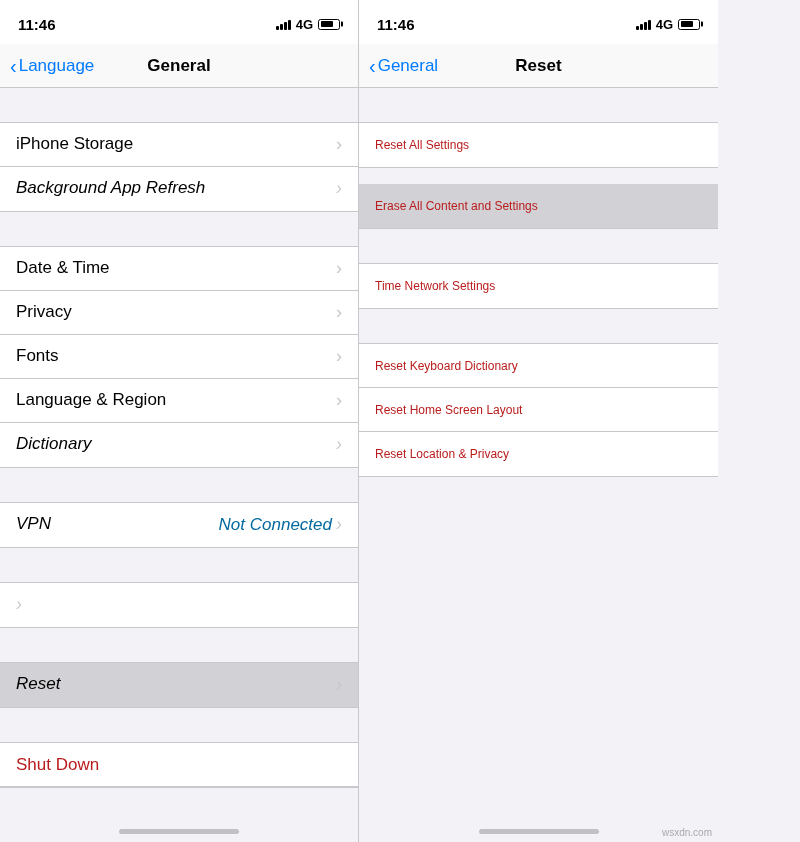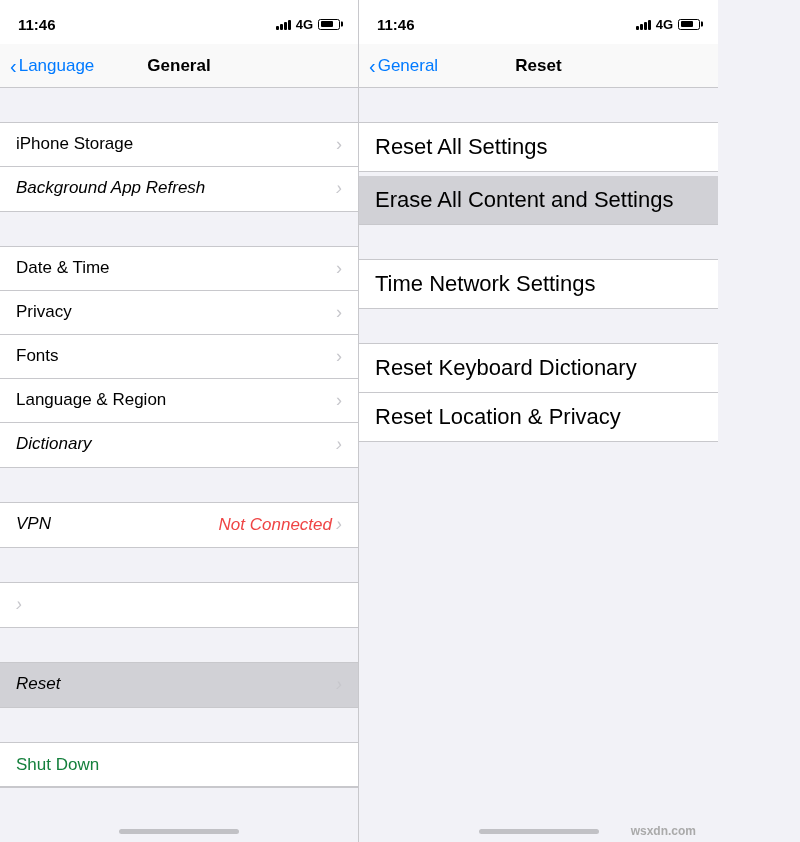--- a/index.html
+++ b/index.html
@@ -146,21 +146,21 @@
     }
     .settings-row.highlighted {
       background: #d1d1d6;
     }
     .settings-row .row-label {
       font-size: 17px;
       color: #000;
     }
     .settings-row .row-value {
       font-size: 17px;
-      color: #ef4444;
+      color: #0369a1;
     }
     .settings-row .row-right {
       display: flex;
       align-items: center;
       gap: 4px;
     }
     .chevron-right {
       color: #c7c7cc;
       font-size: 18px;
       font-weight: 300;
@@ -172,22 +172,22 @@
       align-items: center;
       padding: 11px 16px;
       background: #fff;
       border-bottom: 0.5px solid #c8c8cc;
       cursor: pointer;
       min-height: 44px;
     }
     .reset-row:last-child { border-bottom: none; }
     .reset-row.highlighted { background: #d1d1d6; }
     .reset-row .reset-label {
-      font-size: 22px;
-      color: #000000;
+      font-size: 12px;
+      color: #b91c1c;
     }
 
     
     .home-indicator {
       display: flex;
       justify-content: center;
       align-items: flex-end;
       padding-bottom: 8px;
       height: 34px;
       background: #f2f2f7;
@@ -205,30 +205,29 @@
       display: flex;
       align-items: center;
       padding: 11px 16px;
       background: #fff;
       border-bottom: 0.5px solid #c8c8cc;
       cursor: pointer;
       min-height: 44px;
     }
     .shutdown-row .shutdown-label {
       font-size: 17px;
-      color: #15803d;
+      color: #b91c1c;
     }
 
     .watermark {
       position: absolute;
       bottom: 4px;
-      right: 22px;
-      font-size: 12px;
+      right: 6px;
+      font-size: 10px;
       color: #aaa;
-      font-weight: bold;
     }
   </style>
 </head>
 <body>
 
 <div class="phone-panel">
 
   <div class="status-bar">
     <span class="status-time">11:46</span>
     <div class="status-icons">
@@ -383,41 +382,44 @@
 
   <div class="settings-content">
     <div class="section-gap"></div>
 
     <div class="settings-group">
       <div class="reset-row">
         <span class="reset-label">Reset All Settings</span>
       </div>
     </div>
 
-    <div class="settings-group" style="margin-top:4px; border-top: none;">
+    <div class="settings-group" style="margin-top:16px; border-top: none;">
       <div class="reset-row highlighted">
         <span class="reset-label">Erase All Content and Settings</span>
       </div>
     </div>
 
     <div class="section-gap"></div>
 
     <div class="settings-group">
       <div class="reset-row">
         <span class="reset-label">Time Network Settings</span>
       </div>
     </div>
 
     <div class="section-gap"></div>
 
     <div class="settings-group">
       <div class="reset-row">
         <span class="reset-label">Reset Keyboard Dictionary</span>
       </div>
       <div class="reset-row">
+        <span class="reset-label">Reset Home Screen Layout</span>
+      </div>
+      <div class="reset-row">
         <span class="reset-label">Reset Location &amp; Privacy</span>
       </div>
     </div>
 
     <div style="flex:1; min-height: 200px; background: #f2f2f7;"></div>
   </div>
 
   <div class="home-indicator">
     <div class="home-bar"></div>
   </div>

